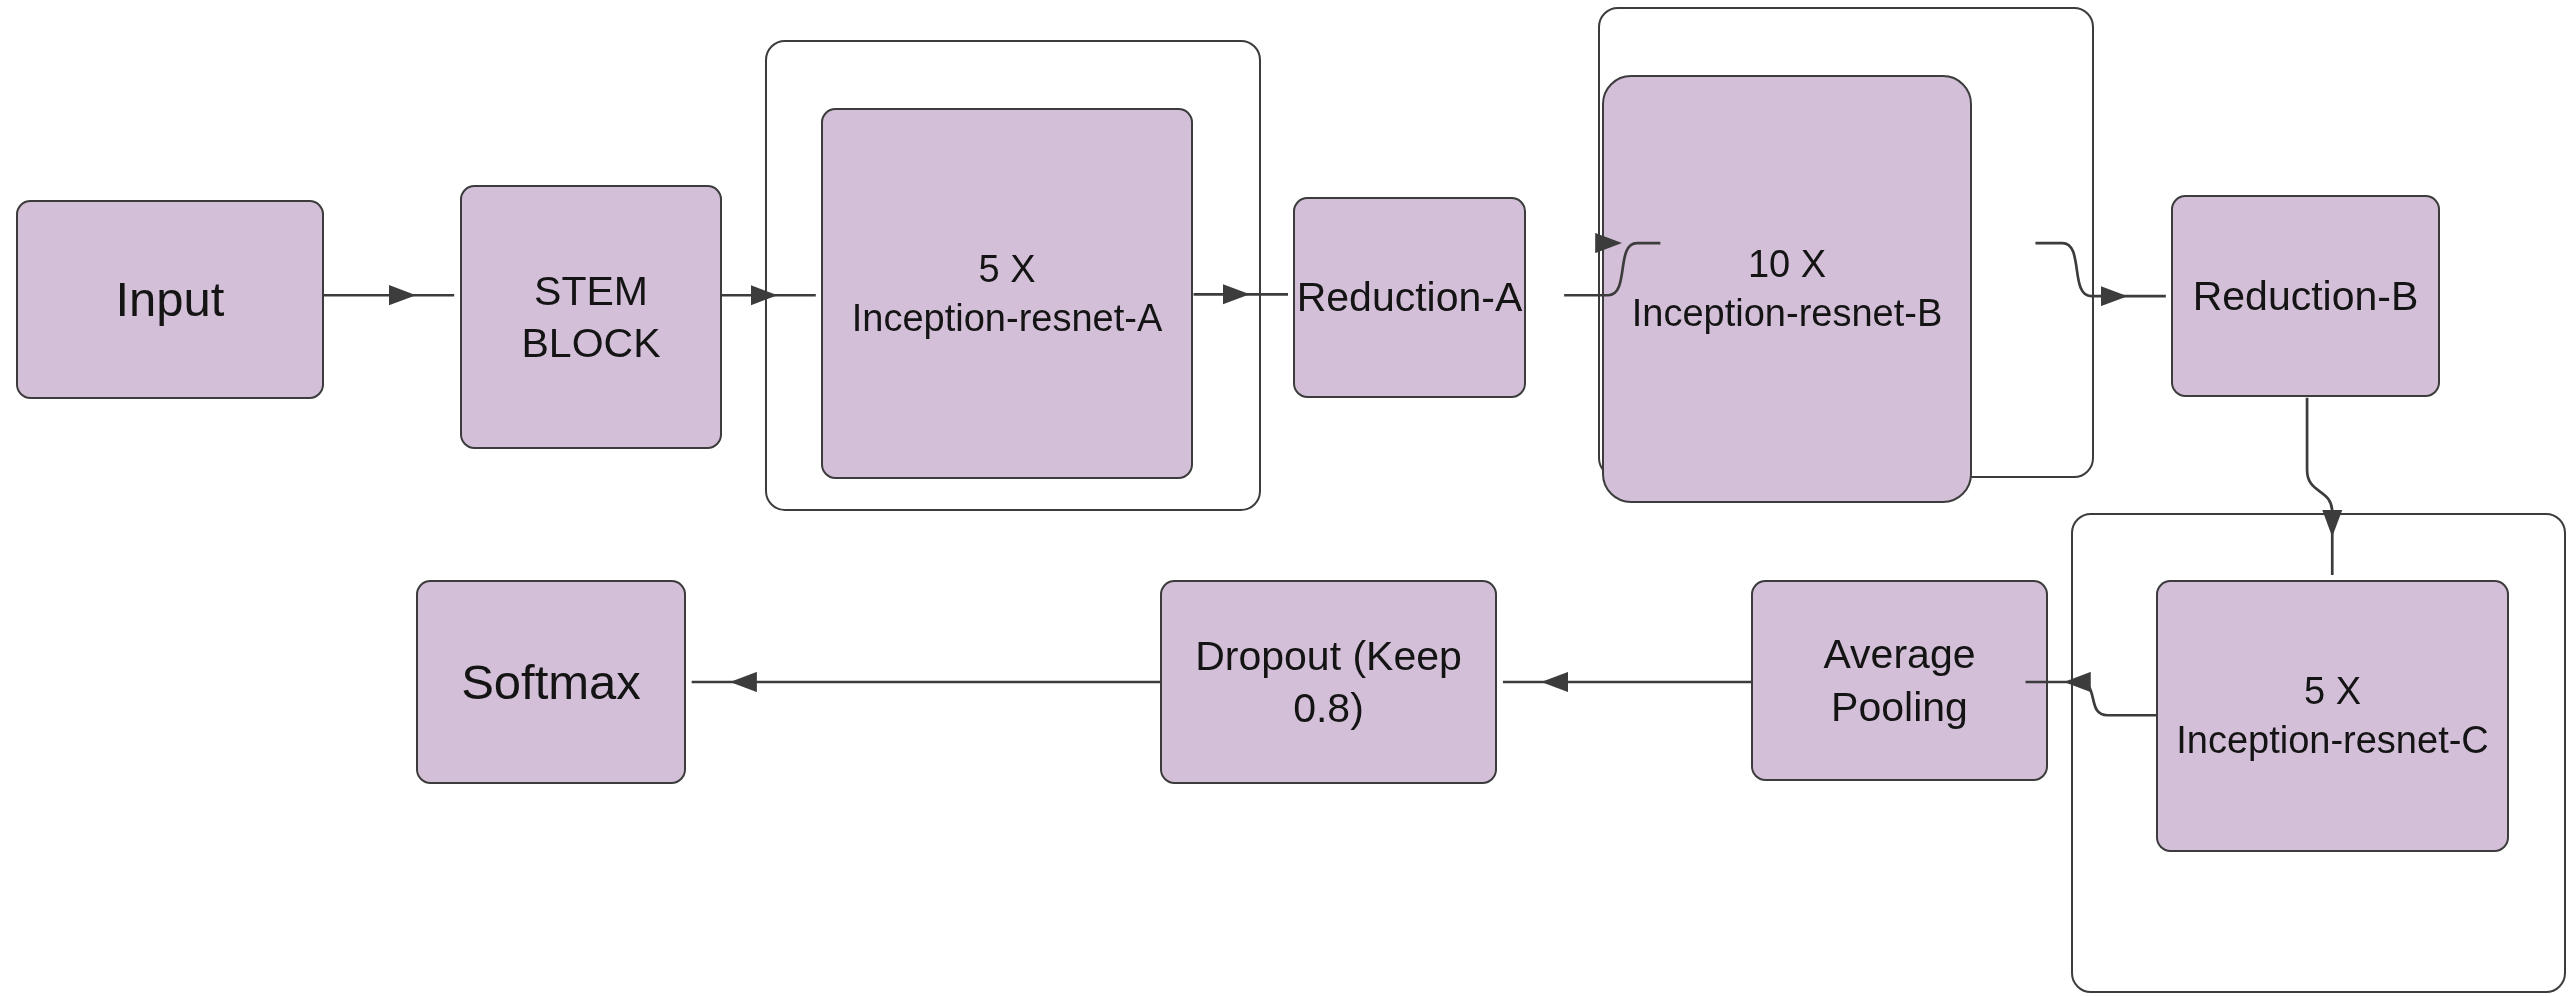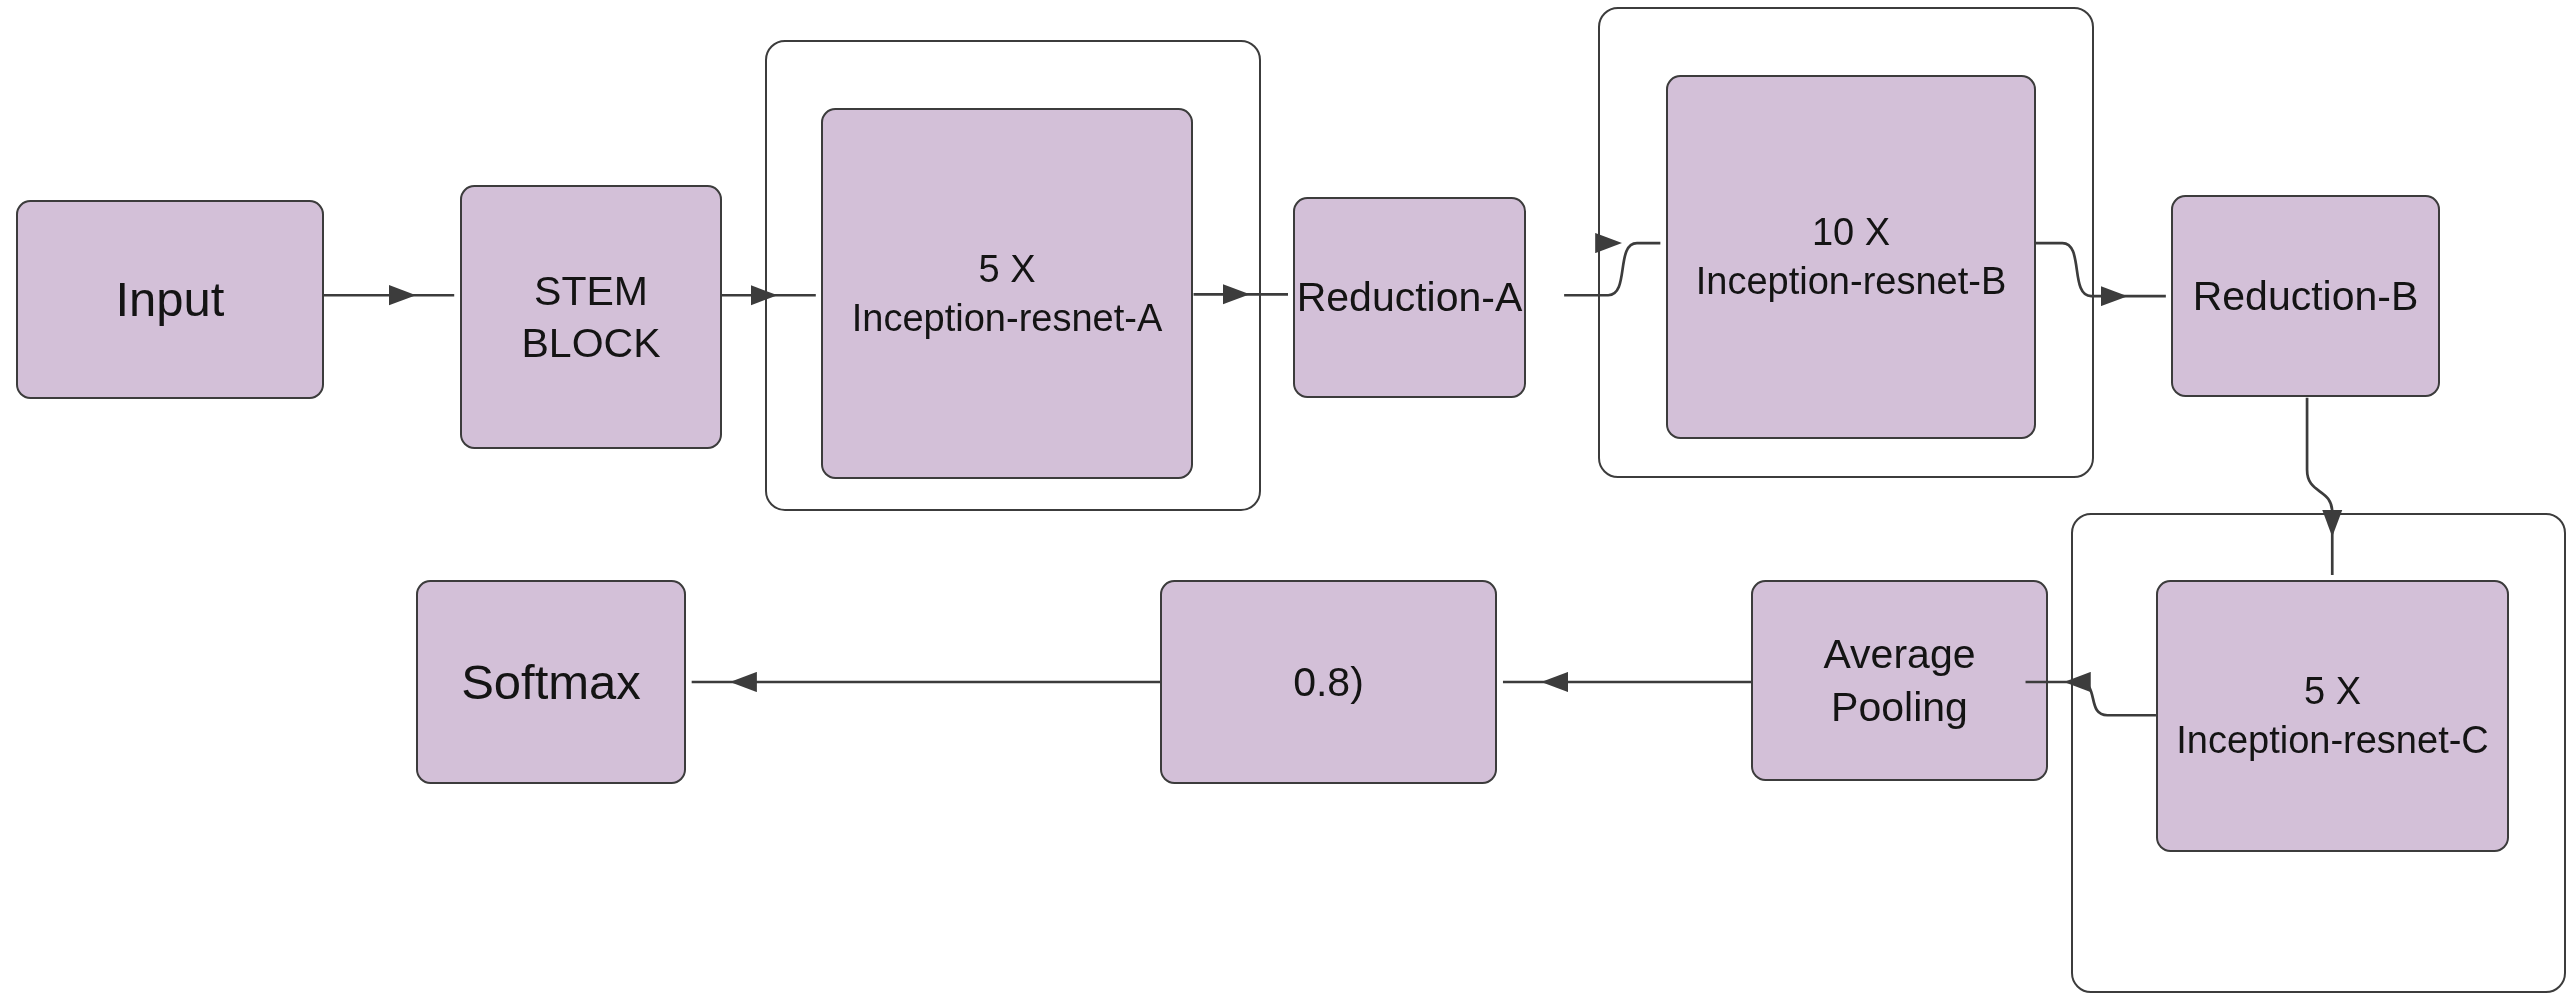--- a/index.html
+++ b/index.html
@@ -70,40 +70,41 @@
 
   <div class="node fs-md" style="left:821px; top:108px; width:372px; height:371px;">
     <span>5 X</span>
     <span>Inception-resnet-A</span>
   </div>
 
   <div class="node fs-lg" style="left:1293px; top:197px; width:233px; height:201px;">
     <span>Reduction-A</span>
   </div>
 
-  <div class="node fs-md" style="left:1666px; top:75px; width:370px; height:364px;">
+  <div class="node fs-md" style="left:1602px; top:75px; width:370px; height:428px;border-radius:29px;">
     <span>10 X</span>
     <span>Inception-resnet-B</span>
   </div>
 
   <div class="node fs-lg" style="left:2171px; top:195px; width:269px; height:202px;">
     <span>Reduction-B</span>
   </div>
 
   <div class="node fs-md" style="left:2156px; top:580px; width:353px; height:272px;">
     <span>5 X</span>
     <span>Inception-resnet-C</span>
   </div>
 
   <div class="node fs-lg" style="left:1751px; top:580px; width:297px; height:201px;">
     <span>Average</span>
     <span>Pooling</span>
   </div>
 
   <div class="node fs-lg" style="left:1160px; top:580px; width:337px; height:204px;">
+    <span>Dropout (Keep</span>
     <span>0.8)</span>
   </div>
 
   <div class="node fs-xl" style="left:416px; top:580px; width:270px; height:204px;">
     <span>Softmax</span>
   </div>
 
   <svg id="connectors" width="2576" height="997" viewBox="0 0 2864 1108">
     <defs>
       <marker id="arrow" viewBox="0 0 12 9" markerUnits="userSpaceOnUse" markerWidth="30" markerHeight="23" refX="29" refY="4.5" orient="auto">

